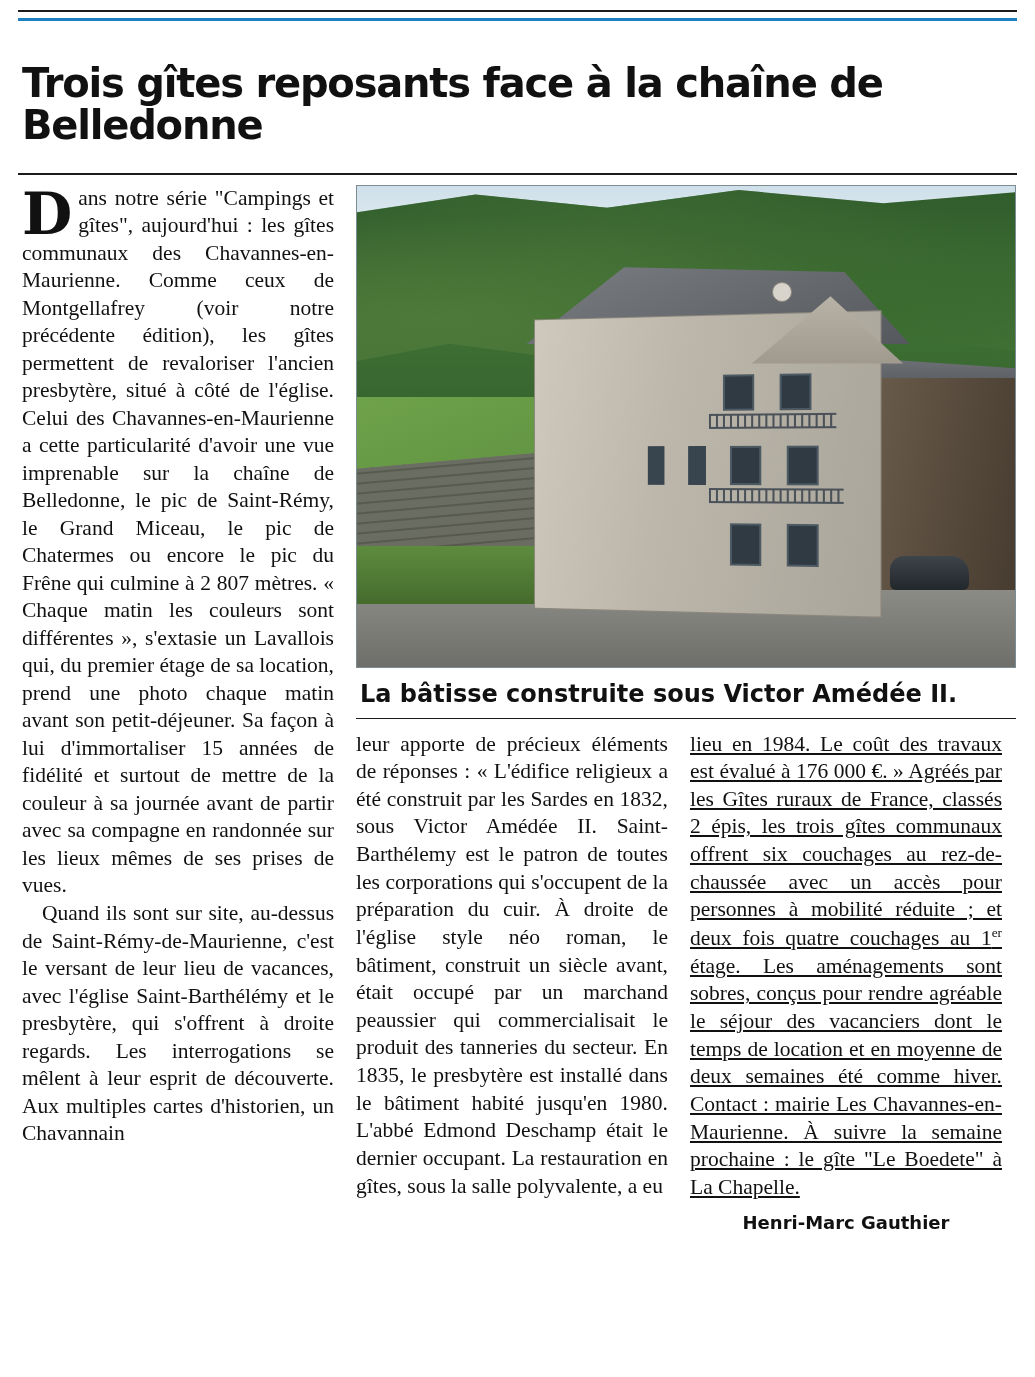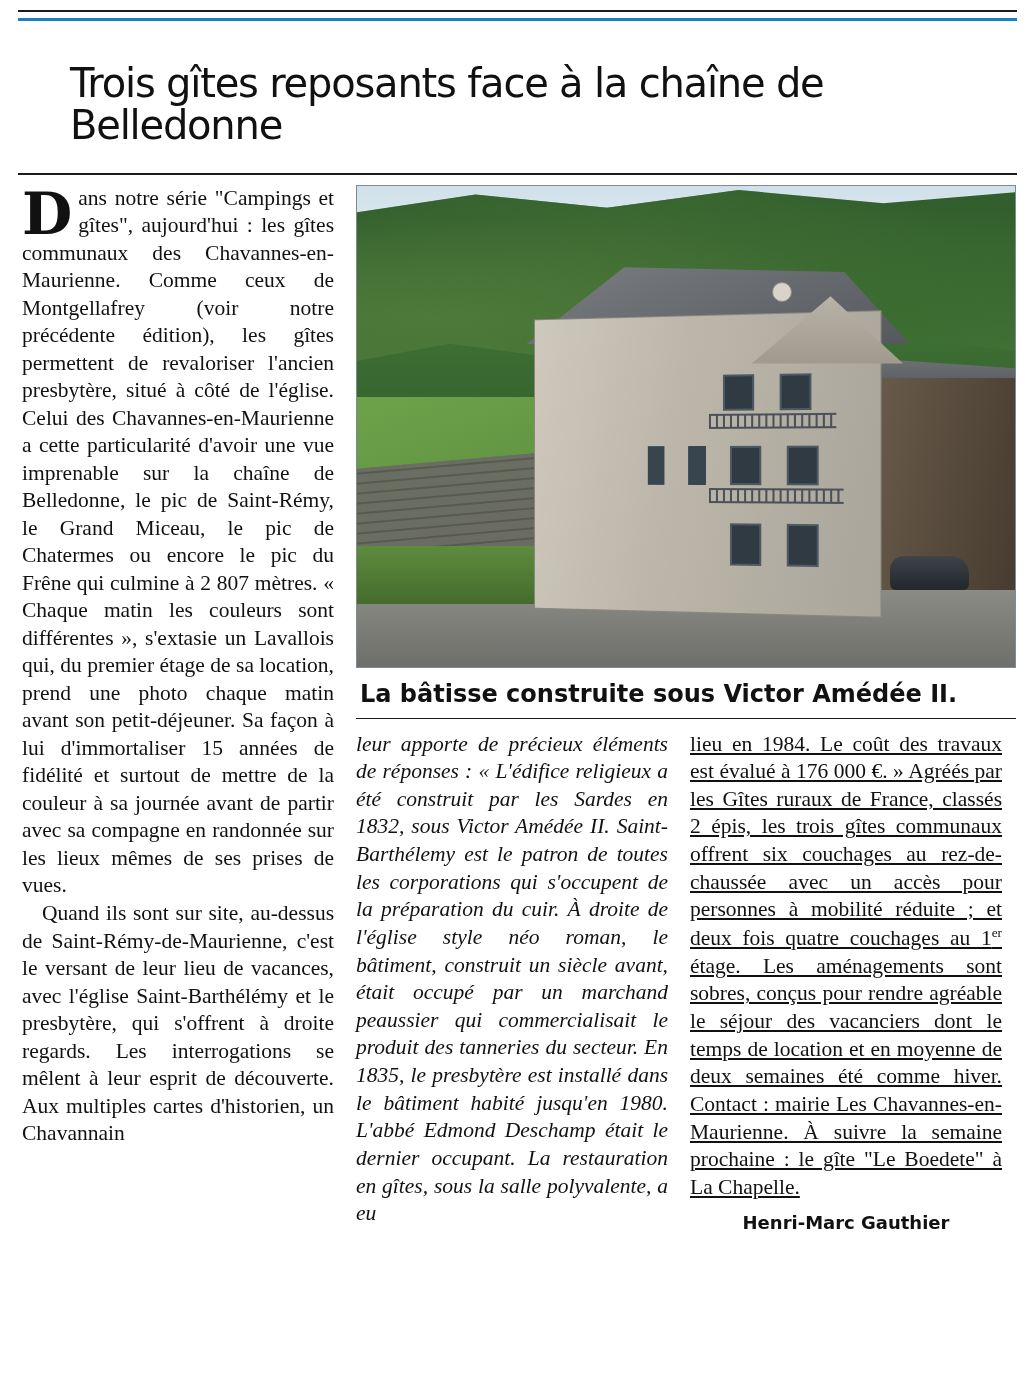--- a/index.html
+++ b/index.html
@@ -53,29 +53,28 @@
   }
   .rule-kicker {
     margin-top: 6px;
     border-top: 3px solid #1d7fc3;
     width: 100%;
   }
 
   
   .headline {
     font-family: "DejaVu Sans", sans-serif;
-    font-weight: normal;
+    font-weight: bold;
     font-size: 40px;
     line-height: 1.05;
     letter-spacing: -1.2px;
     color: #111;
     padding-top: 14px;
     padding-left: 4px;
     padding-right: 2px;
-    margin-left: 48px;
   }
   .rule-headline {
     margin-top: 12px;
     border-top: 2px solid #1b1b1b;
     width: 100%;
   }
 
   
   .content {
     display: flex;
@@ -228,21 +227,20 @@
     width: 100%;
   }
 
   .lower-cols {
     display: flex;
     gap: 22px;
     padding-top: 12px;
   }
   .col-italic {
     width: 312px;
-    font-style: italic;
     font-size: 21.5px;
     line-height: 1.285;
     text-align: justify;
     hyphens: auto;
   }
   .col-italic p { margin: 0; }
   .col-last {
     width: 312px;
     font-size: 21.5px;
     line-height: 1.285;

